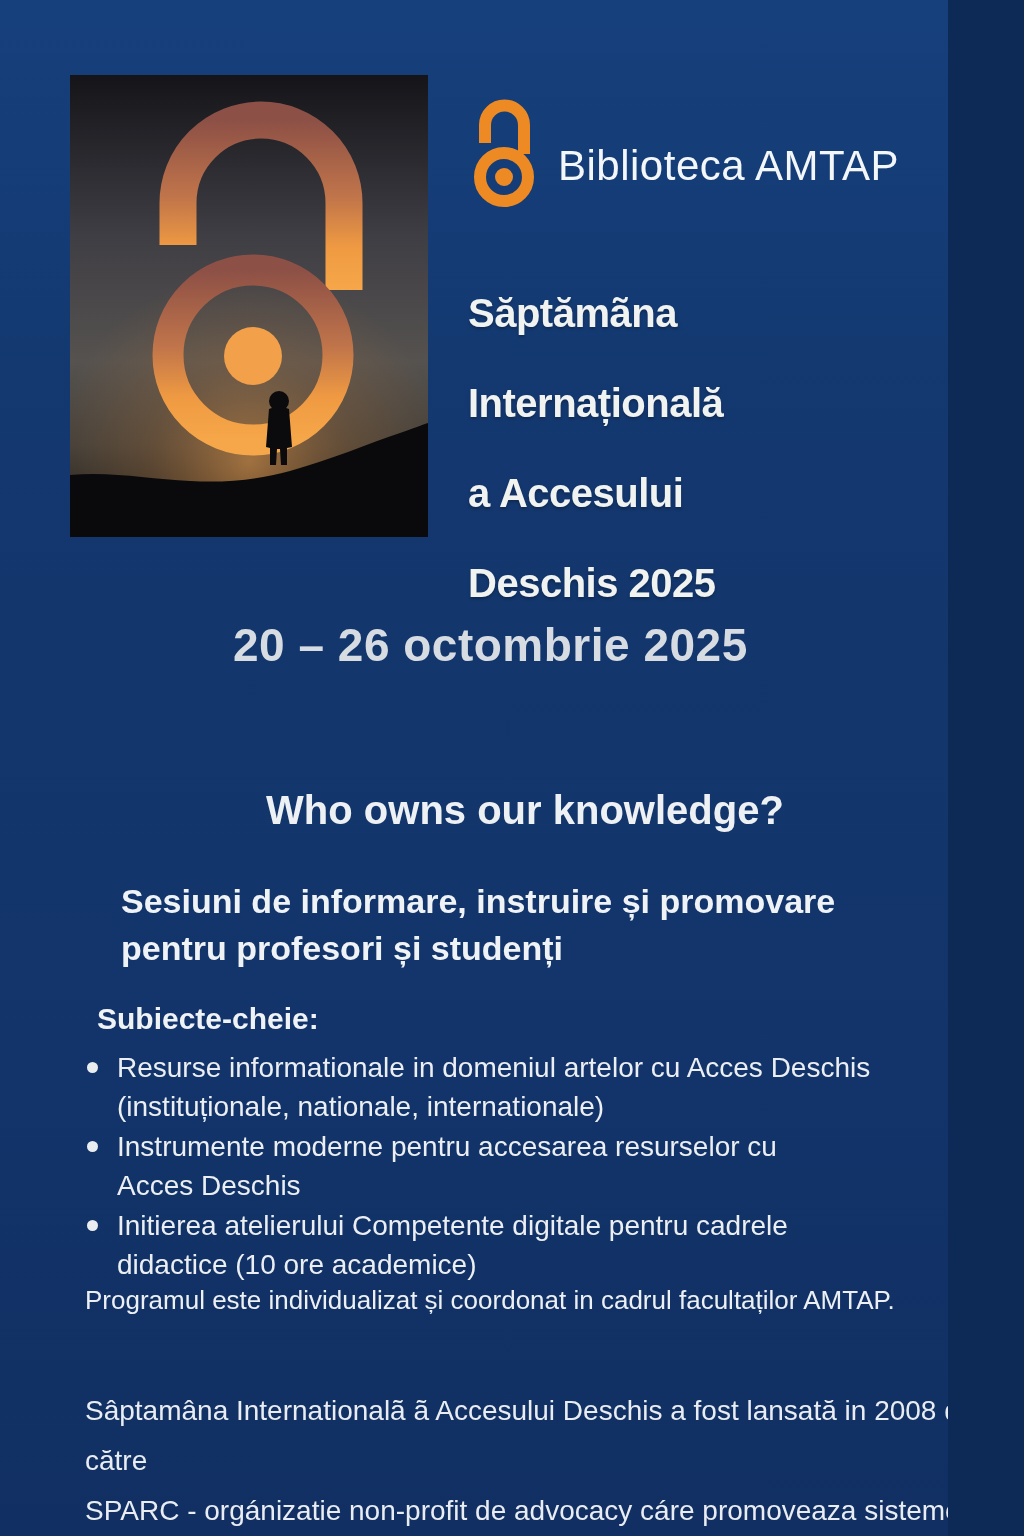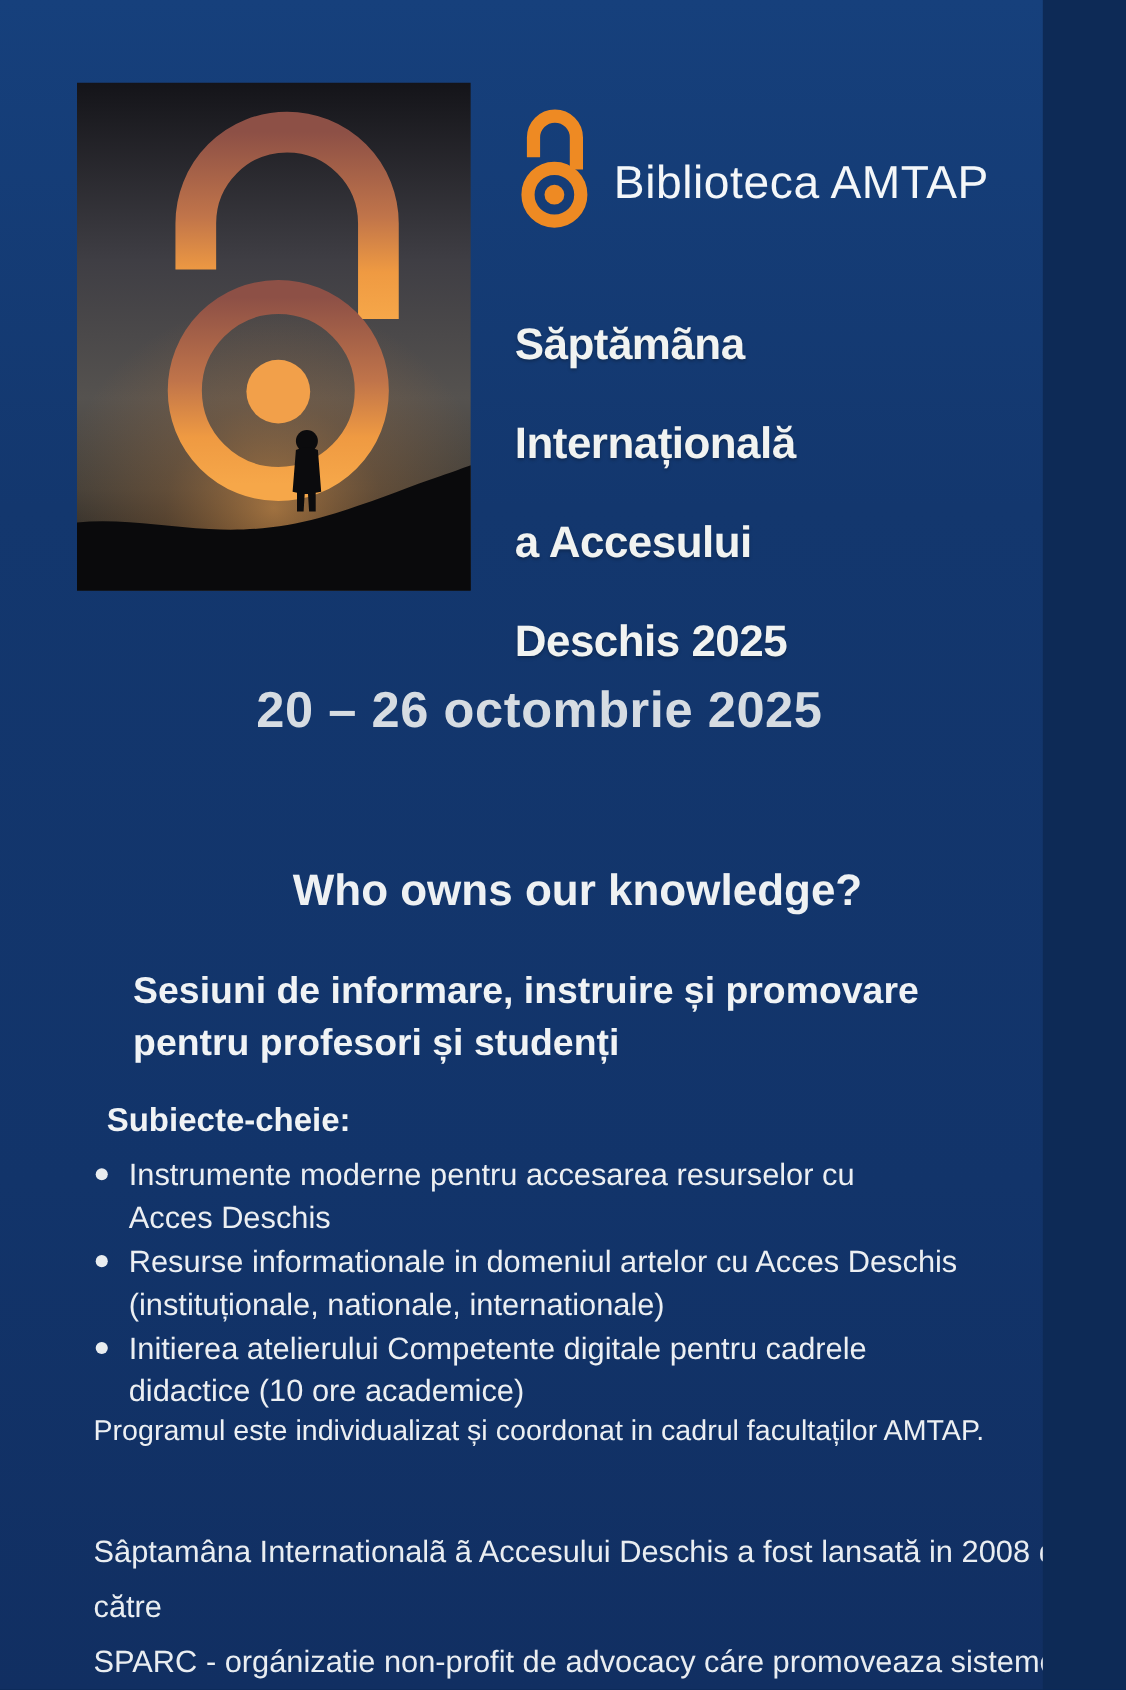--- a/index.html
+++ b/index.html
@@ -126,27 +126,27 @@
 
   <div class="quote-en">Who owns our knowledge?</div>
 
   <div class="sessions">Sesiuni de informare, instruire și promovare
 pentru profesori și studenți</div>
 
   <div class="topics-heading">Subiecte-cheie:</div>
   <div class="topics">
     <div class="topic">
       <span class="dot"></span>
-      <span class="topic-text">Instrumente moderne pentru accesarea resurselor cu
-Acces Deschis</span>
+      <span class="topic-text">Resurse informationale in domeniul artelor cu Acces Deschis
+(instituționale, nationale, internationale)</span>
     </div>
     <div class="topic">
       <span class="dot"></span>
-      <span class="topic-text">Resurse informationale in domeniul artelor cu Acces Deschis
-(instituționale, nationale, internationale)</span>
+      <span class="topic-text">Instrumente moderne pentru accesarea resurselor cu
+Acces Deschis</span>
     </div>
     <div class="topic">
       <span class="dot"></span>
       <span class="topic-text">Initierea atelierului Competente digitale pentru cadrele
 didactice (10 ore academice)</span>
     </div>
   </div>
 
   <div class="program">Programul este individualizat și coordonat in cadrul facultaților AMTAP.</div>
 

